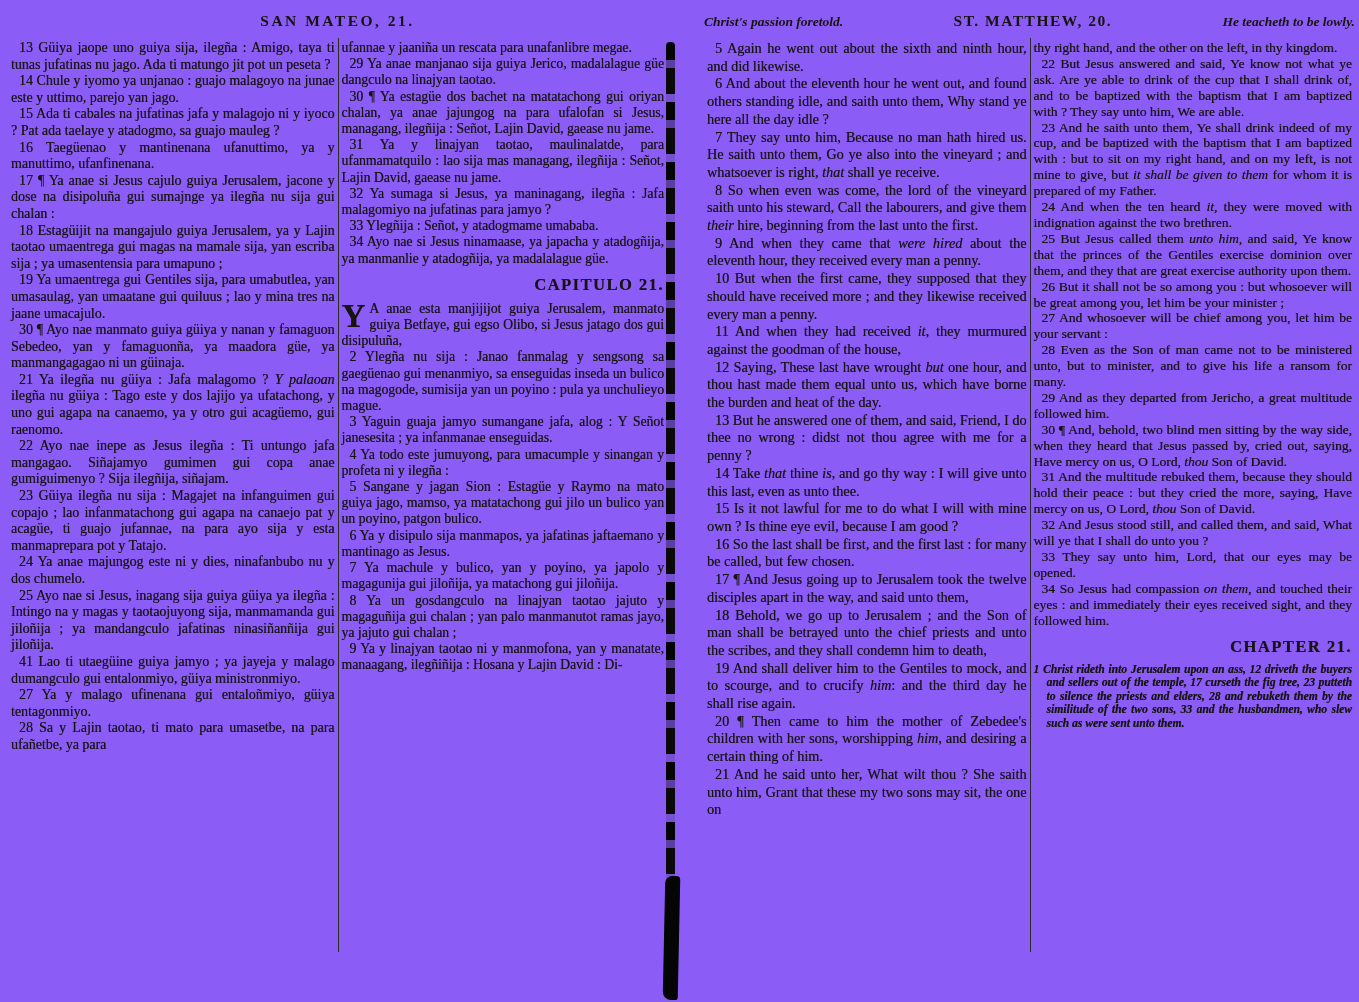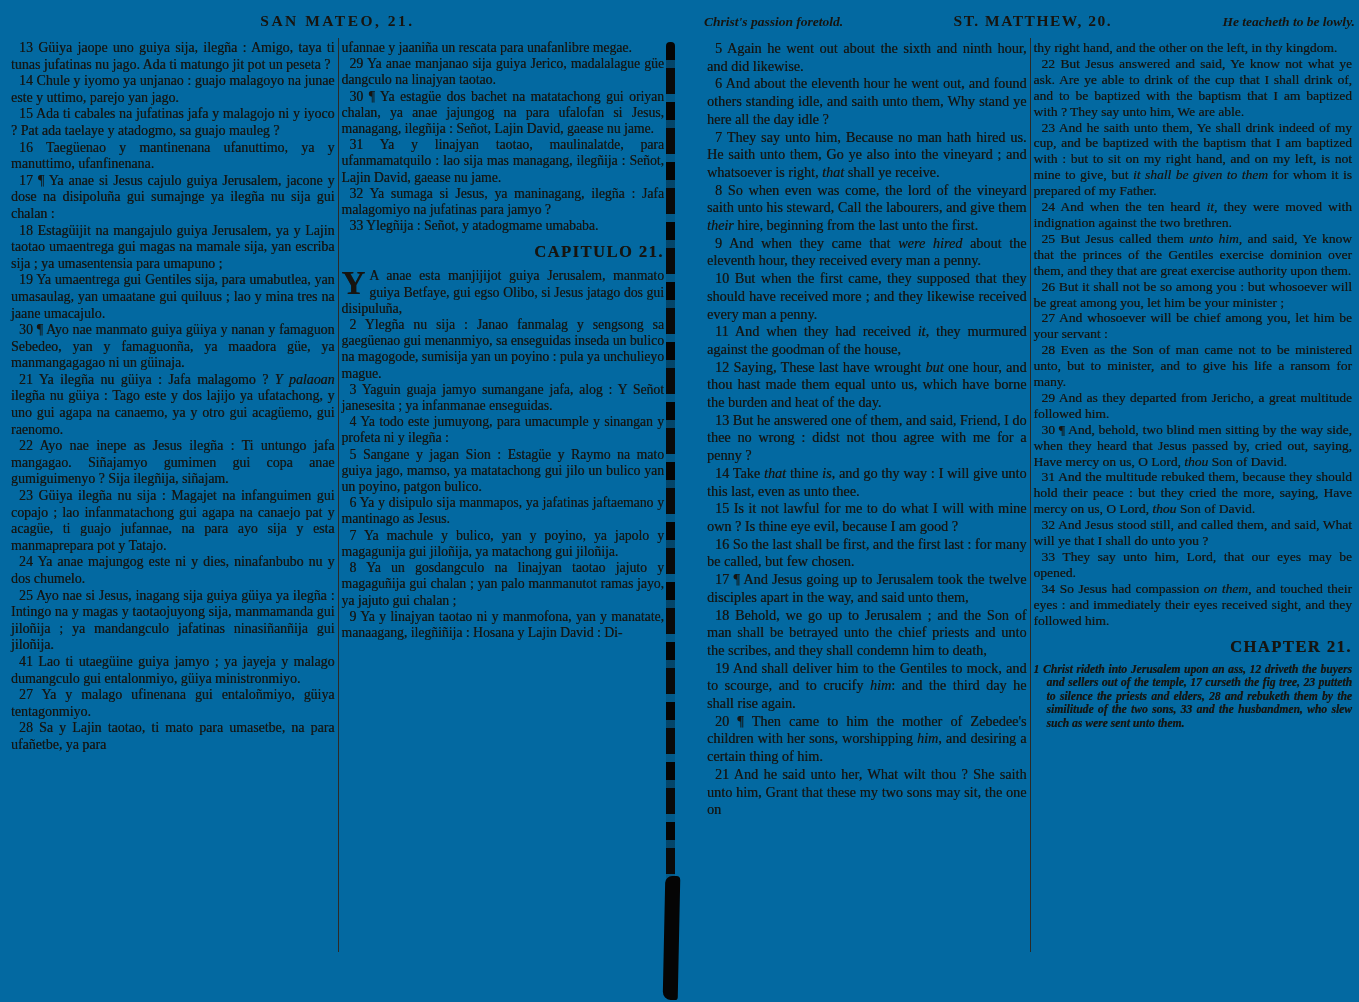--- a/index.html
+++ b/index.html
@@ -1,21 +1,21 @@
 <!DOCTYPE html>
 <html><head>
 <meta charset="utf-8">
 <style>
   html,body{margin:0;padding:0;}
   body{
     width:1359px;height:1002px;background:#ffffff;color:#17140f;
     font-family:"Liberation Serif","DejaVu Serif",serif;
     overflow:hidden;position:relative;
   }
-  .spread{position:absolute;inset:0;background:#0369a1;padding-left:20px;}
+  .spread{position:absolute;inset:0;background:#8b5cf6;padding-left:20px;}
   .page{position:absolute;top:6px;height:992px;}
   .page-left{left:8px;width:659px;}
   .page-right{left:704px;width:651px;}
 
   .runhead{height:32px;display:flex;align-items:flex-start;}
   .runhead-center{
     flex:1;text-align:center;font-weight:bold;font-size:15.5px;
     letter-spacing:2.5px;padding-top:6px;
   }
   .runhead-side{
@@ -103,20 +103,21 @@
           <p class="verse">27 Ya y malago ufinenana gui entaloñmiyo, güiya tentagonmiyo.</p>
           <p class="verse">28 Sa y Lajin taotao, ti mato para umasetbe, na para ufañetbe, ya para</p>
         </div>
       <div class="col c-l2">
           <p class="verse cont">ufannae y jaaniña un rescata para unafanlibre megae.</p>
           <p class="verse">29 Ya anae manjanao sija guiya Jerico, madalalague güe dangculo na linajyan taotao.</p>
           <p class="verse">30 ¶ Ya estagüe dos bachet na matatachong gui oriyan chalan, ya anae jajungog na para ufalofan si Jesus, managang, ilegñija :  Señot, Lajin David, gaease nu jame.</p>
           <p class="verse">31 Ya y linajyan taotao, maulinalatde, para ufanmamatquilo : lao sija mas managang, ilegñija : Señot, Lajin David, gaease nu jame.</p>
           <p class="verse">32 Ya sumaga si Jesus, ya maninagang, ilegña :  Jafa malagomiyo na jufatinas para jamyo ?</p>
           <p class="verse">33 Ylegñija :  Señot, y atadogmame umababa.</p>
+          <p class="verse">34 Ayo nae si Jesus ninamaase, ya japacha y atadogñija, ya manmanlie y atadogñija, ya madalalague güe.</p>
           <h2 class="chap">CAPITULO 21.</h2>
           <p class="verse dropcap"><span class="dc">Y</span>A anae esta manjijijot guiya Jerusalem, manmato guiya Betfaye, gui egso Olibo, si Jesus jatago dos gui disipuluña,</p>
           <p class="verse">2 Ylegña nu sija : Janao fanmalag y sengsong sa gaegüenao gui menanmiyo, sa enseguidas inseda un bulico na magogode, sumisija yan un poyino : pula ya unchulieyo mague.</p>
           <p class="verse">3 Yaguin guaja jamyo sumangane jafa, alog : Y Señot janesesita ; ya infanmanae enseguidas.</p>
           <p class="verse">4 Ya todo este jumuyong, para umacumple y sinangan y profeta ni y ilegña :</p>
           <p class="verse">5 Sangane y jagan Sion : Estagüe y Raymo na mato guiya jago, mamso, ya matatachong gui jilo un bulico yan un poyino, patgon bulico.</p>
           <p class="verse">6 Ya y disipulo sija manmapos, ya jafatinas jaftaemano y mantinago as Jesus.</p>
           <p class="verse">7 Ya machule y bulico, yan y poyino, ya japolo y magagunija gui jiloñija, ya matachong gui jiloñija.</p>
           <p class="verse">8 Ya un gosdangculo na linajyan taotao jajuto y magaguñija gui chalan ; yan palo manmanutot ramas jayo, ya jajuto gui chalan ;</p>
           <p class="verse">9 Ya y linajyan taotao ni y manmofona, yan y manatate, manaagang, ilegñiñija :  Hosana y Lajin David :  Di-</p>

